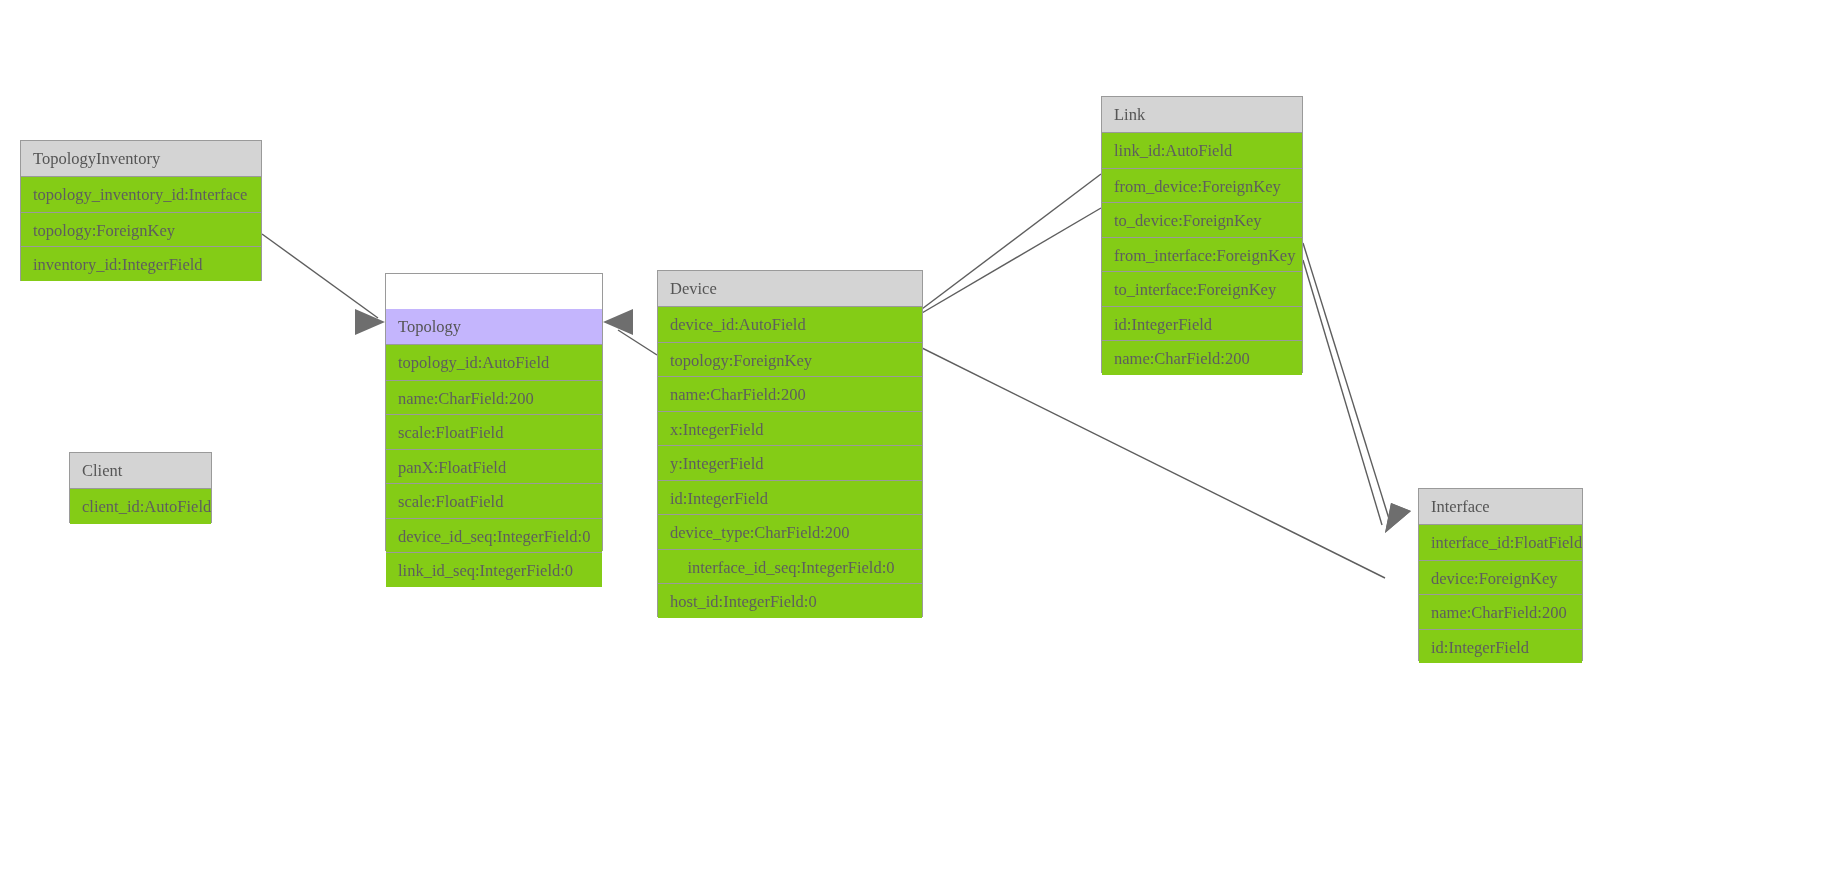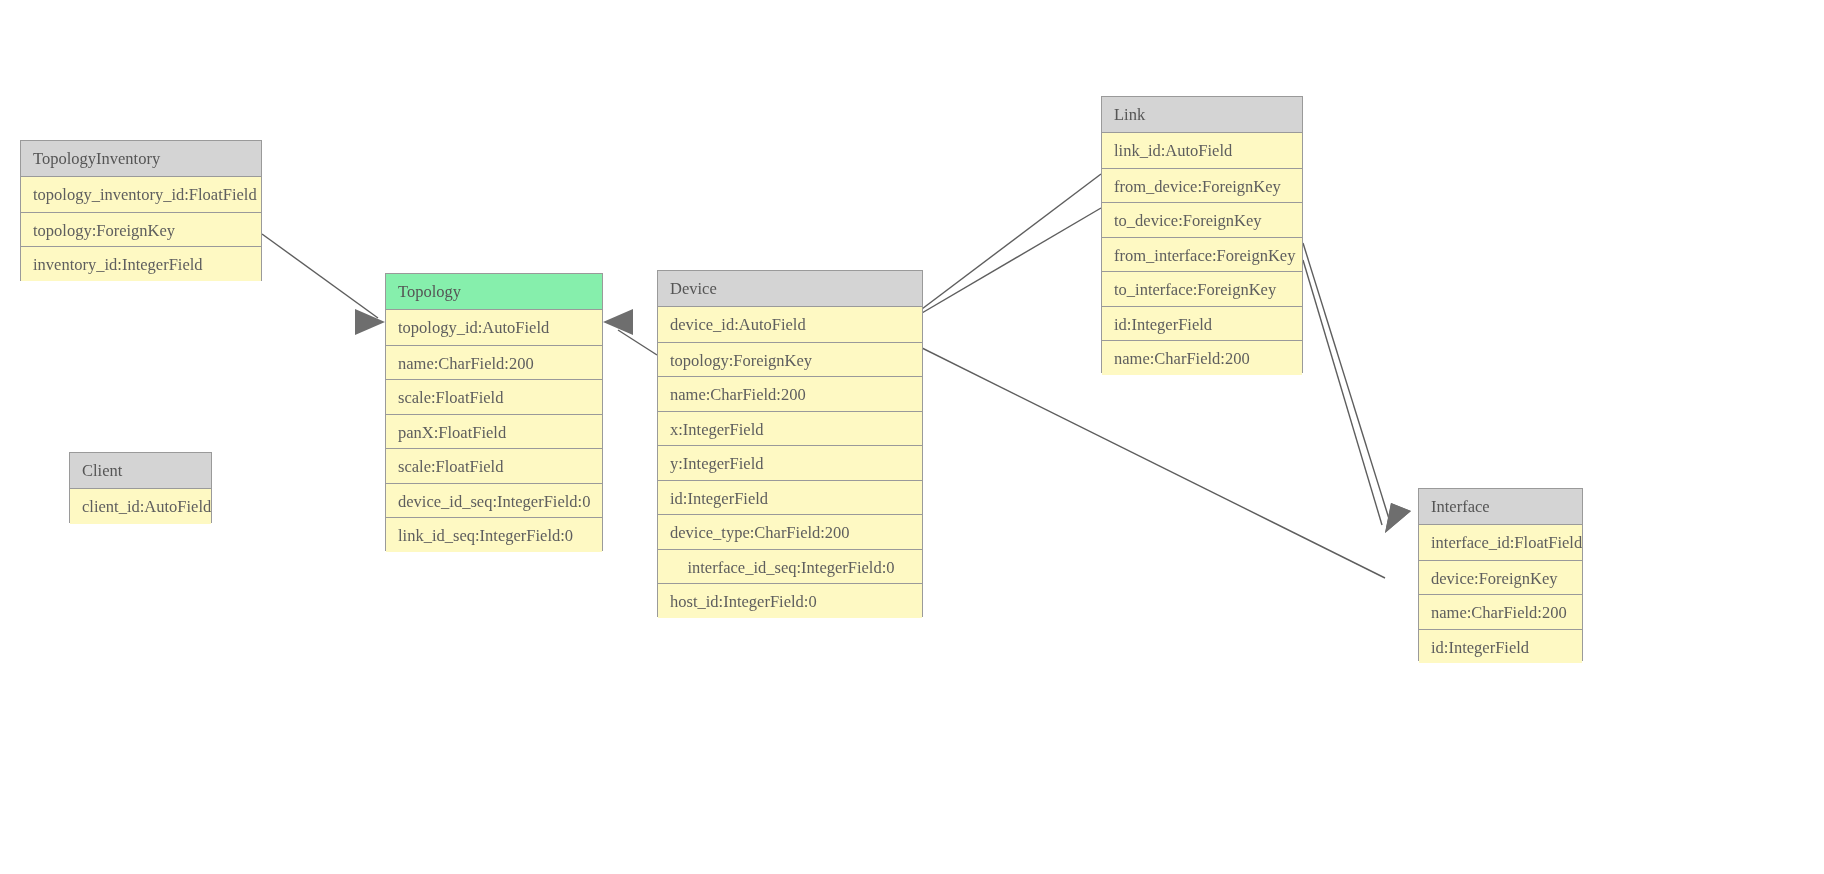--- a/index.html
+++ b/index.html
@@ -46,21 +46,21 @@
   .entity-field {
     box-sizing: border-box;
     border-top: 1px solid #9a9a9a;
     color: #5e5e5e;
     font-size: 16.5px;
     line-height: 1;
     padding: 10px 10px 10px 12px;
     height: 34.5px;
     white-space: nowrap;
     overflow: hidden;
-    background: #fef9c3;
+    background: #84cc16;
   }
   .entity-field:first-of-type {
     border-top: none;
   }
   .entity-body {
     
   }
 </style>
 </head>
 <body>
@@ -81,33 +81,33 @@
       <path d="M 1303,243 L 1390,522" fill="none" stroke="#5e5e5e" stroke-width="1.4"></path>
       <polygon points="1385,533 1391,503 1411,511" fill="#6e6e6e"></polygon>
       <path d="M 1303,260 L 1382,525" fill="none" stroke="#5e5e5e" stroke-width="1.4"></path>
       <polygon points="1385,533 1391,503 1411,511" fill="#6e6e6e"></polygon>
     </svg>
 
   <div id="entity-layer">
       <div class="entity" style="left: 20px; top: 140px; width: 242px; height: 141px; border-color: rgb(154, 154, 154);">
         <div class="entity-header" style="background: rgb(212, 212, 212); border-bottom-color: rgb(154, 154, 154);">TopologyInventory</div>
         <div class="entity-body">
-          <div class="entity-field" style="border-top-color: rgb(154, 154, 154); color: rgb(94, 94, 94);">topology_inventory_id:FloatField</div>
+          <div class="entity-field" style="border-top-color: rgb(154, 154, 154); color: rgb(94, 94, 94);">topology_inventory_id:Interface</div>
           <div class="entity-field" style="border-top-color: rgb(154, 154, 154); color: rgb(94, 94, 94);">topology:ForeignKey</div>
           <div class="entity-field" style="border-top-color: rgb(154, 154, 154); color: rgb(94, 94, 94);">inventory_id:IntegerField</div>
         </div>
       </div>
       <div class="entity" style="left: 69px; top: 452px; width: 143px; height: 71px; border-color: rgb(154, 154, 154);">
         <div class="entity-header" style="background: rgb(212, 212, 212); border-bottom-color: rgb(154, 154, 154);">Client</div>
         <div class="entity-body">
           <div class="entity-field" style="border-top-color: rgb(154, 154, 154); color: rgb(94, 94, 94);">client_id:AutoField</div>
         </div>
       </div>
       <div class="entity" style="left: 385px; top: 273px; width: 218px; height: 278px; border-color: rgb(154, 154, 154);">
-        <div class="entity-header" style="background: #86efac; border-bottom-color: rgb(154, 154, 154);">Topology</div>
+        <div class="entity-header" style="background: #c4b5fd; border-bottom-color: rgb(154, 154, 154); margin-top: 35px;">Topology</div>
         <div class="entity-body">
           <div class="entity-field" style="border-top-color: rgb(154, 154, 154); color: rgb(94, 94, 94);">topology_id:AutoField</div>
           <div class="entity-field" style="border-top-color: rgb(154, 154, 154); color: rgb(94, 94, 94);">name:CharField:200</div>
           <div class="entity-field" style="border-top-color: rgb(154, 154, 154); color: rgb(94, 94, 94);">scale:FloatField</div>
           <div class="entity-field" style="border-top-color: rgb(154, 154, 154); color: rgb(94, 94, 94);">panX:FloatField</div>
           <div class="entity-field" style="border-top-color: rgb(154, 154, 154); color: rgb(94, 94, 94);">scale:FloatField</div>
           <div class="entity-field" style="border-top-color: rgb(154, 154, 154); color: rgb(94, 94, 94);">device_id_seq:IntegerField:0</div>
           <div class="entity-field" style="border-top-color: rgb(154, 154, 154); color: rgb(94, 94, 94);">link_id_seq:IntegerField:0</div>
         </div>
       </div>

